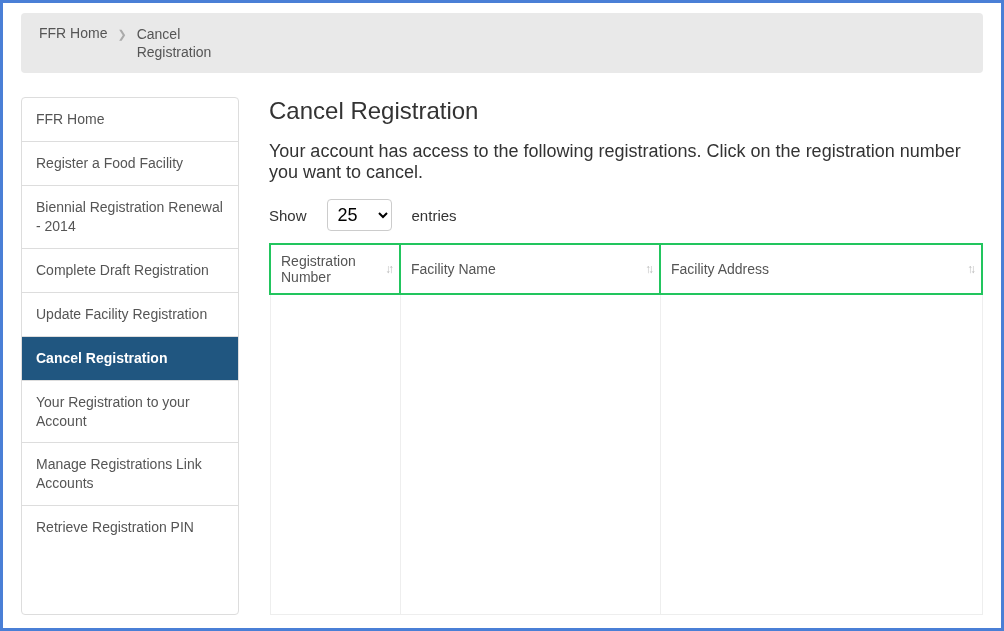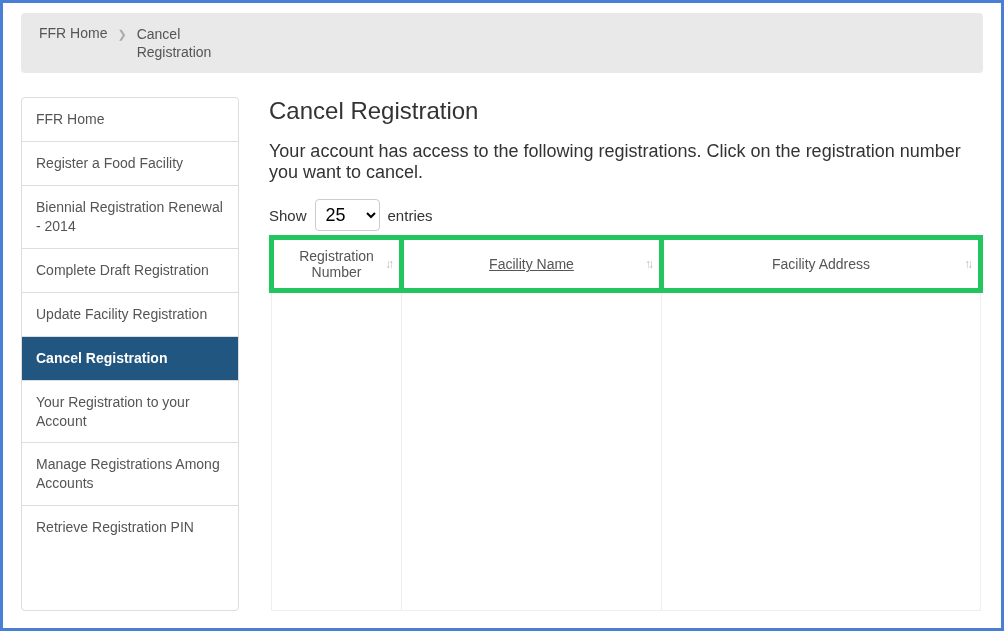--- a/index.html
+++ b/index.html
@@ -65,44 +65,44 @@
     margin-bottom: 16px;
   }
   .intro {
     color: #333;
     margin-bottom: 16px;
     font-size: 18px;
   }
   .length-ctrl {
     display: flex;
     align-items: center;
-    gap: 8px;
-    margin-bottom: 4px;
+    gap: 20px;
+    margin-bottom: 12px;
     color: #333;
     font-size: 15px;
   }
   .length-ctrl select {
     border: 1px solid #ccc;
     border-radius: 4px;
     padding: 4px 6px;
     font-size: 18px;
     background: #fff;
   }
   table.data {
     width: 100%;
     border-collapse: collapse;
     border: 1px solid #ddd;
   }
   table.data th {
-    text-align: center;
+    text-align: left;
     font-weight: normal;
     color: #555;
     font-size: 14px;
     padding: 8px 10px;
-    border: 5px solid #22c55e;
+    border: 2px solid #22c55e;
     background: #fff;
     position: relative;
     vertical-align: middle;
   }
   table.data th .sort {
     position: absolute;
     right: 8px;
     top: 50%;
     transform: translateY(-50%);
     color: #bbb;
@@ -111,21 +111,21 @@
   }
   table.data td {
     padding: 8px 10px;
     border: 1px solid #eee;
     font-size: 13px;
     color: #fff; 
     height: 320px;
     vertical-align: top;
   }
   .col-num { width: 130px; }
-  .col-name { width: 260px; text-decoration: underline; }
+  .col-name { width: 260px; }
 </style>
 </head>
 <body>
 
 <div class="inner">
 
   <div class="breadcrumb">
     <a href="#">FFR Home</a>
     <span class="chev">❯</span>
     <span class="current">Cancel Registration</span>
@@ -134,21 +134,21 @@
   <div class="layout">
 
     <nav class="sidebar">
       <div class="sidebar-item">FFR Home</div>
       <div class="sidebar-item">Register a Food Facility</div>
       <div class="sidebar-item">Biennial Registration Renewal - 2014</div>
       <div class="sidebar-item">Complete Draft Registration</div>
       <div class="sidebar-item">Update Facility Registration</div>
       <div class="sidebar-item active">Cancel Registration</div>
       <div class="sidebar-item">Your Registration to your Account</div>
-      <div class="sidebar-item">Manage Registrations Among Accounts</div>
+      <div class="sidebar-item">Manage Registrations Link Accounts</div>
       <div class="sidebar-item">Retrieve Registration PIN</div>
 
     </nav>
 
     <main class="main">
       <h1>Cancel Registration</h1>
       <p class="intro">Your account has access to the following registrations. Click on the registration number you want to cancel.</p>
 
       <div class="length-ctrl">
         <span>Show</span>

